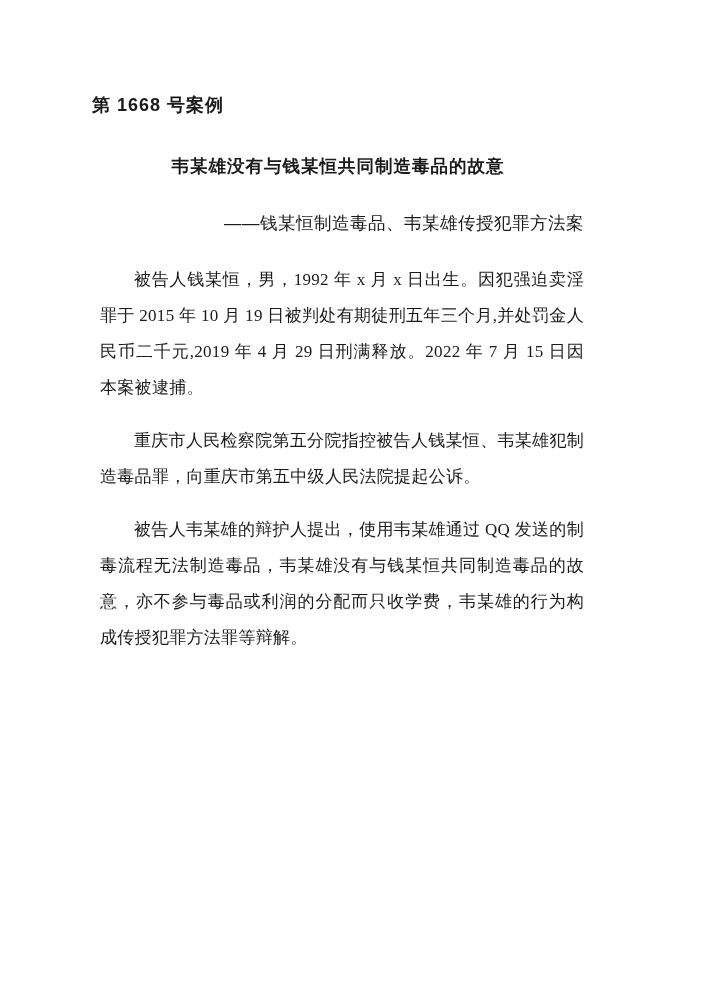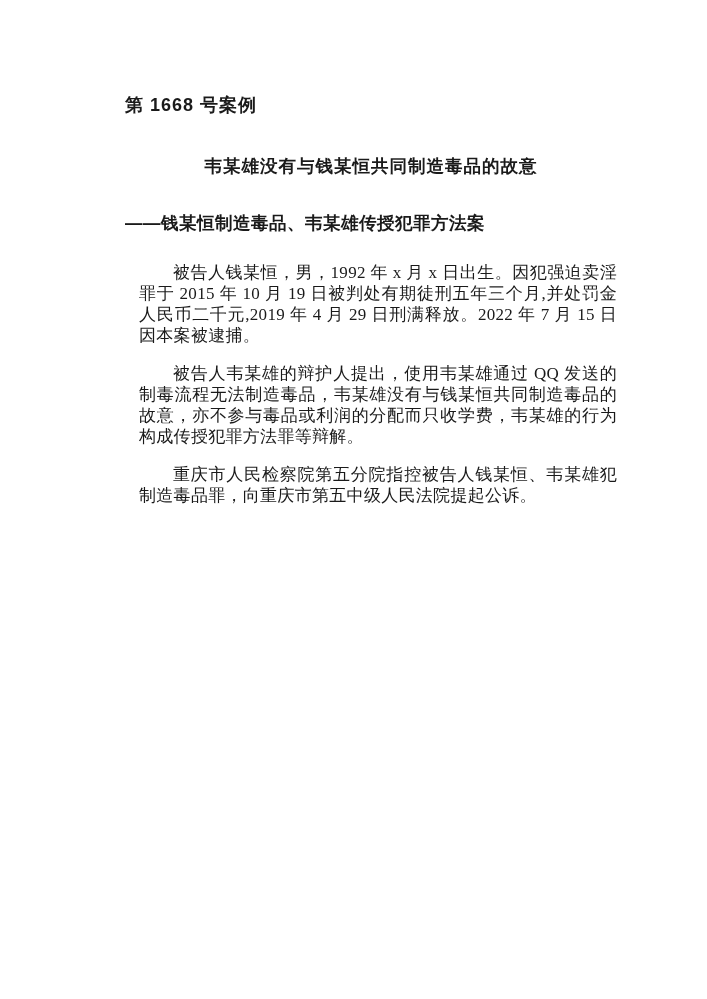--- a/index.html
+++ b/index.html
@@ -10,21 +10,21 @@
   .page {
     position: relative;
     width: 707px;
     height: 999px;
     background: #ffffff;
     overflow: hidden;
     color: #1a1a1a;
   }
   .content {
     position: absolute;
-    left: 125px;
+    left: 92px;
     top: 0;
     width: 492px;
     padding-top: 94px;
     box-sizing: content-box;
   }
   .case-number {
     font-family: "Liberation Sans", "DejaVu Sans", sans-serif;
     font-weight: bold;
     font-size: 18px;
     line-height: 22px;
@@ -36,55 +36,55 @@
     font-family: "Liberation Sans", "DejaVu Sans", sans-serif;
     font-weight: bold;
     font-size: 17.5px;
     line-height: 22px;
     letter-spacing: 1px;
     text-align: center;
   }
   .doc-subtitle {
     margin: 35px 0 0 0;
     font-family: "Liberation Sans", "DejaVu Sans", sans-serif;
-    font-weight: bold;
+    font-weight: normal;
     font-size: 17.5px;
     line-height: 22px;
     letter-spacing: 0.5px;
-    text-align: left;
+    text-align: right;
   }
   .section-heading {
     margin: 96px 0 0 0;
     font-family: "Liberation Sans", "DejaVu Sans", sans-serif;
     font-weight: bold;
     font-size: 17.5px;
     line-height: 22px;
     letter-spacing: 1.5px;
     text-indent: 2em;
     text-align: left;
   }
   .body-para {
-    margin: 0 0 17px 14px;
+    margin: 0 0 17px 8px;
     font-family: "Liberation Serif", "DejaVu Serif", serif;
     font-size: 17px;
-    line-height: 21px;
+    line-height: 36px;
     text-indent: 2em;
     text-align: justify;
     text-justify: inter-ideograph;
     letter-spacing: 0.3px;
   }
   .body-para.first {
     margin-top: 28px;
   }
 </style>
 </head>
 <body>
 
 <div class="page">
   <div class="content">
     <div class="case-number">第 1668 号案例</div>
     <h1 class="doc-title">韦某雄没有与钱某恒共同制造毒品的故意</h1>
     <h2 class="doc-subtitle">——钱某恒制造毒品、韦某雄传授犯罪方法案</h2>
     <p class="body-para first">被告人钱某恒，男，1992 年 x 月 x 日出生。因犯强迫卖淫罪于 2015 年 10 月 19 日被判处有期徒刑五年三个月,并处罚金人民币二千元,2019 年 4 月 29 日刑满释放。2022 年 7 月 15 日因本案被逮捕。</p>
+    <p class="body-para">重庆市人民检察院第五分院指控被告人钱某恒、韦某雄犯制造毒品罪，向重庆市第五中级人民法院提起公诉。</p>
     <p class="body-para">被告人韦某雄的辩护人提出，使用韦某雄通过 QQ 发送的制毒流程无法制造毒品，韦某雄没有与钱某恒共同制造毒品的故意，亦不参与毒品或利润的分配而只收学费，韦某雄的行为构成传授犯罪方法罪等辩解。</p>
-    <p class="body-para">重庆市人民检察院第五分院指控被告人钱某恒、韦某雄犯制造毒品罪，向重庆市第五中级人民法院提起公诉。</p>
   </div>
 </div>
 
 </body></html>

